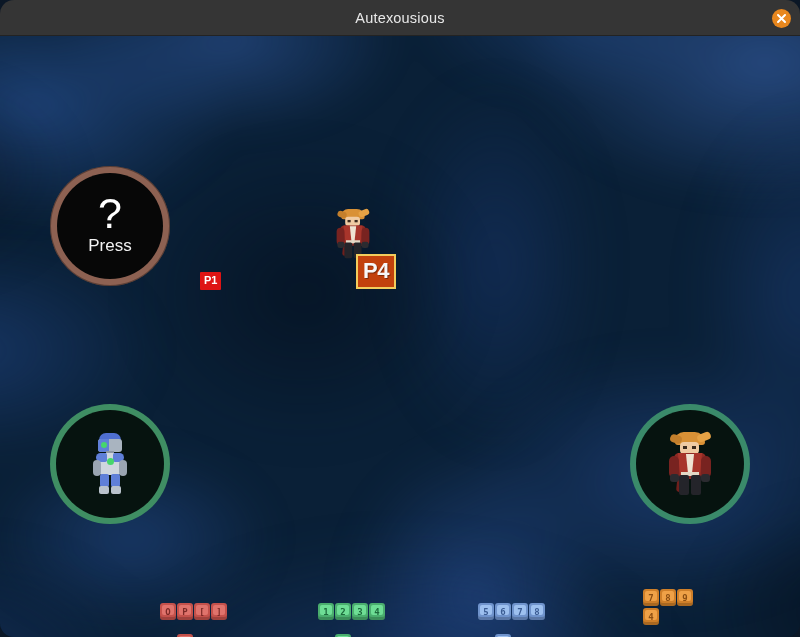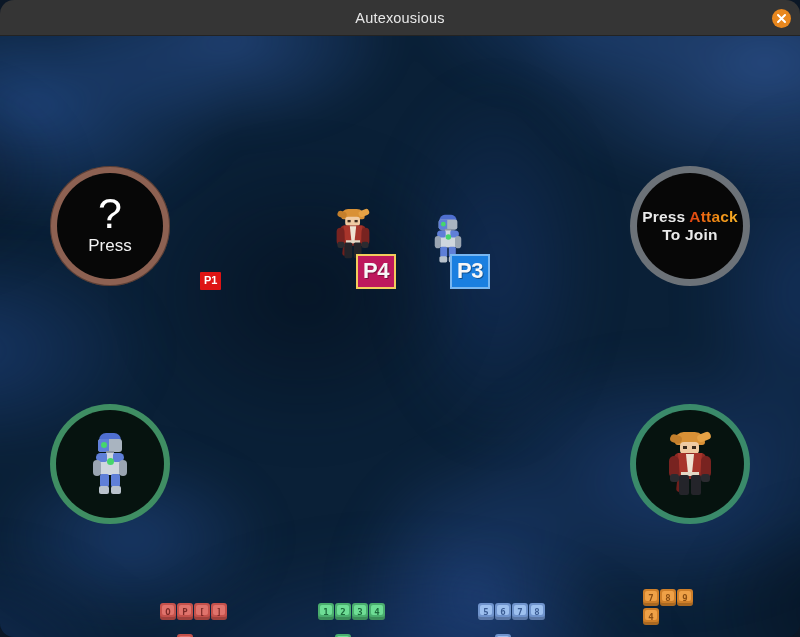--- a/index.html
+++ b/index.html
@@ -132,21 +132,21 @@
              transform:rotate(6deg); border-radius:3px; }
 
   .sprite.s-small { transform:scale(.78); transform-origin:center; }
 
   
   .stage-char { position:absolute; }
   .tag { position:absolute; font-weight:700; color:#f7f7f7;
     font-size:22px; line-height:1; padding:4px 5px 5px 5px; letter-spacing:-.5px; }
 
   #stage-p4 { left:330px; top:166px; }
-  #tag-p4 { left:26px; top:52px; background:#be185d; border:2px solid #f2cc5c;
+  #tag-p4 { left:26px; top:52px; background:#c2410c; border:2px solid #f2cc5c;
             text-shadow:1px 1px 0 rgba(0,0,0,.35); }
   #stage-p3 { left:428px; top:172px; }
   #tag-p3 { left:22px; top:46px; background:#1a7fe0; border:2px solid #78b6f0;
             text-shadow:1px 1px 0 rgba(0,0,0,.35); }
 
   #tag-p1 { position:absolute; left:200px; top:236px; background:#de1414;
     color:#fff; font-size:11px; font-weight:700; line-height:1;
     padding:3px 4px 4px 4px; border-radius:1px; }
 
   
@@ -197,27 +197,20 @@
     <div class="neb" id="neb-dark"></div>
 
     <div class="slot" id="slot-random">
       <div class="slot-ring"></div>
       <div class="slot-inner">
         <div id="random-qmark">?</div>
         <div id="random-label">Press</div>
       </div>
     </div>
 
-    <div class="slot" id="slot-join">
-      <div class="slot-ring"></div>
-      <div class="slot-inner">
-        <div class="join-line"><span>Press </span><span id="join-attack">Attack</span></div>
-        <div class="join-line">To Join</div>
-      </div>
-    </div>
 
     <div class="slot slot-prev" id="slot-prev-left">
       <div class="slot-ring prev-ring"></div>
       <div class="slot-inner">
         <div class="sprite robot">
           <i class="r-helm"></i>
             <i class="r-face"></i>
             <i class="r-faceb"></i>
             <i class="r-eye"></i>
           <i class="r-neck"></i>
@@ -280,40 +273,20 @@
           <i class="h-armr"></i>
         <i class="h-belt"></i>
           <i class="h-legl"></i>
           <i class="h-legr"></i>
         <i class="h-handl"></i>
           <i class="h-handr"></i>
       </div>
       <div class="tag" id="tag-p4">P4</div>
     </div>
 
-    <div class="stage-char" id="stage-p3">
-      <div class="sprite robot s-small">
-        <i class="r-helm"></i>
-          <i class="r-face"></i>
-          <i class="r-faceb"></i>
-          <i class="r-eye"></i>
-        <i class="r-neck"></i>
-          <i class="r-torso"></i>
-          <i class="r-shl"></i>
-          <i class="r-shr"></i>
-        <i class="r-gem"></i>
-          <i class="r-arml"></i>
-          <i class="r-armr"></i>
-        <i class="r-hipl"></i>
-          <i class="r-hipr"></i>
-          <i class="r-ftl"></i>
-          <i class="r-ftr"></i>
-      </div>
-      <div class="tag" id="tag-p3">P3</div>
-    </div>
 
     <div class="keygroup" id="kg-p1">
       <div class="keyrow">
         <div class="key key-red">
             <span>O</span>
           </div>
         <div class="key key-red">
             <span>P</span>
           </div>
         <div class="key key-red">

